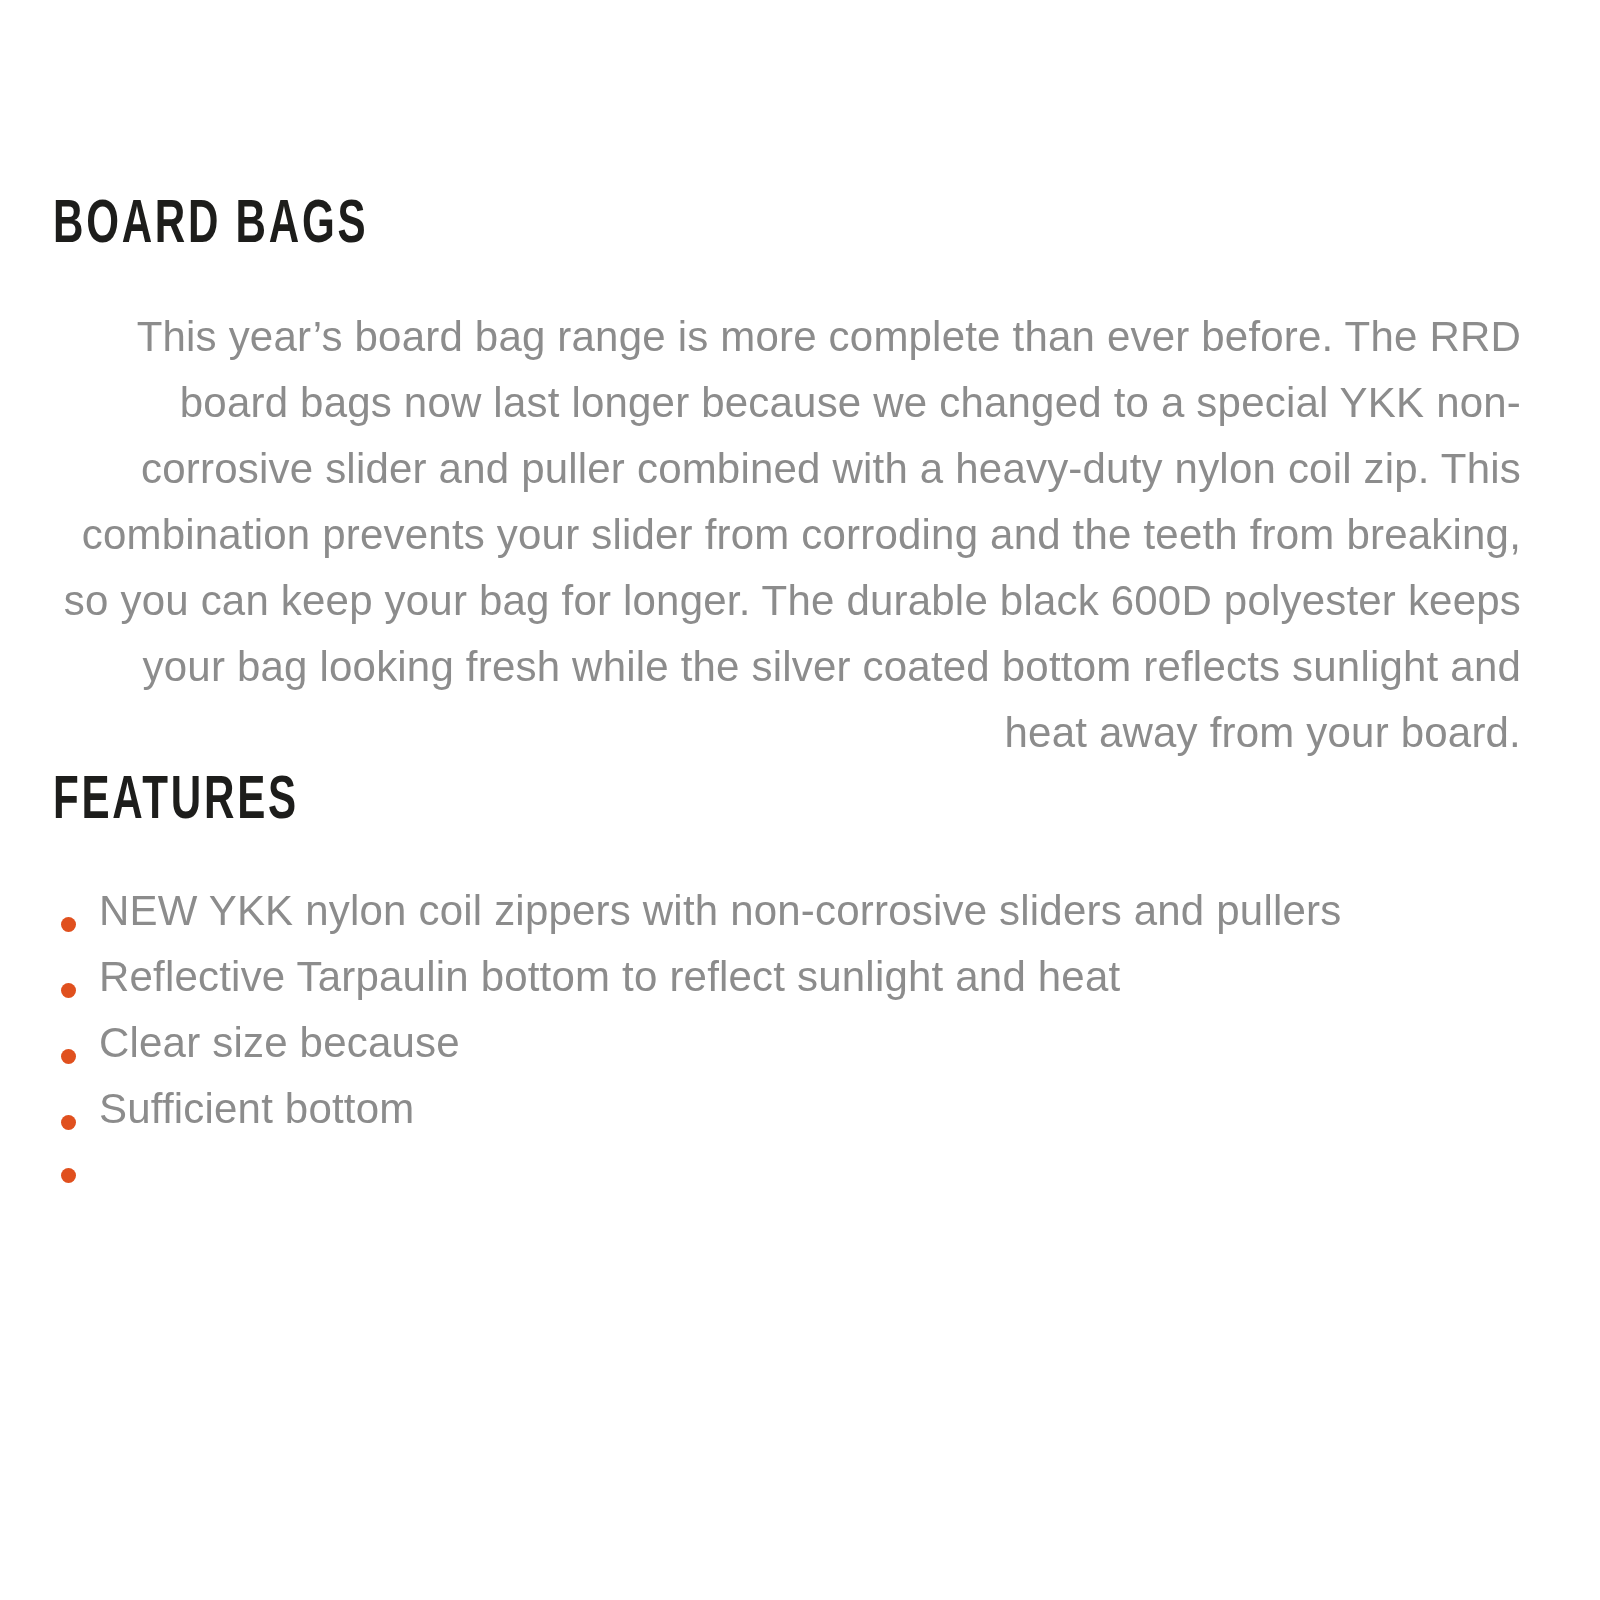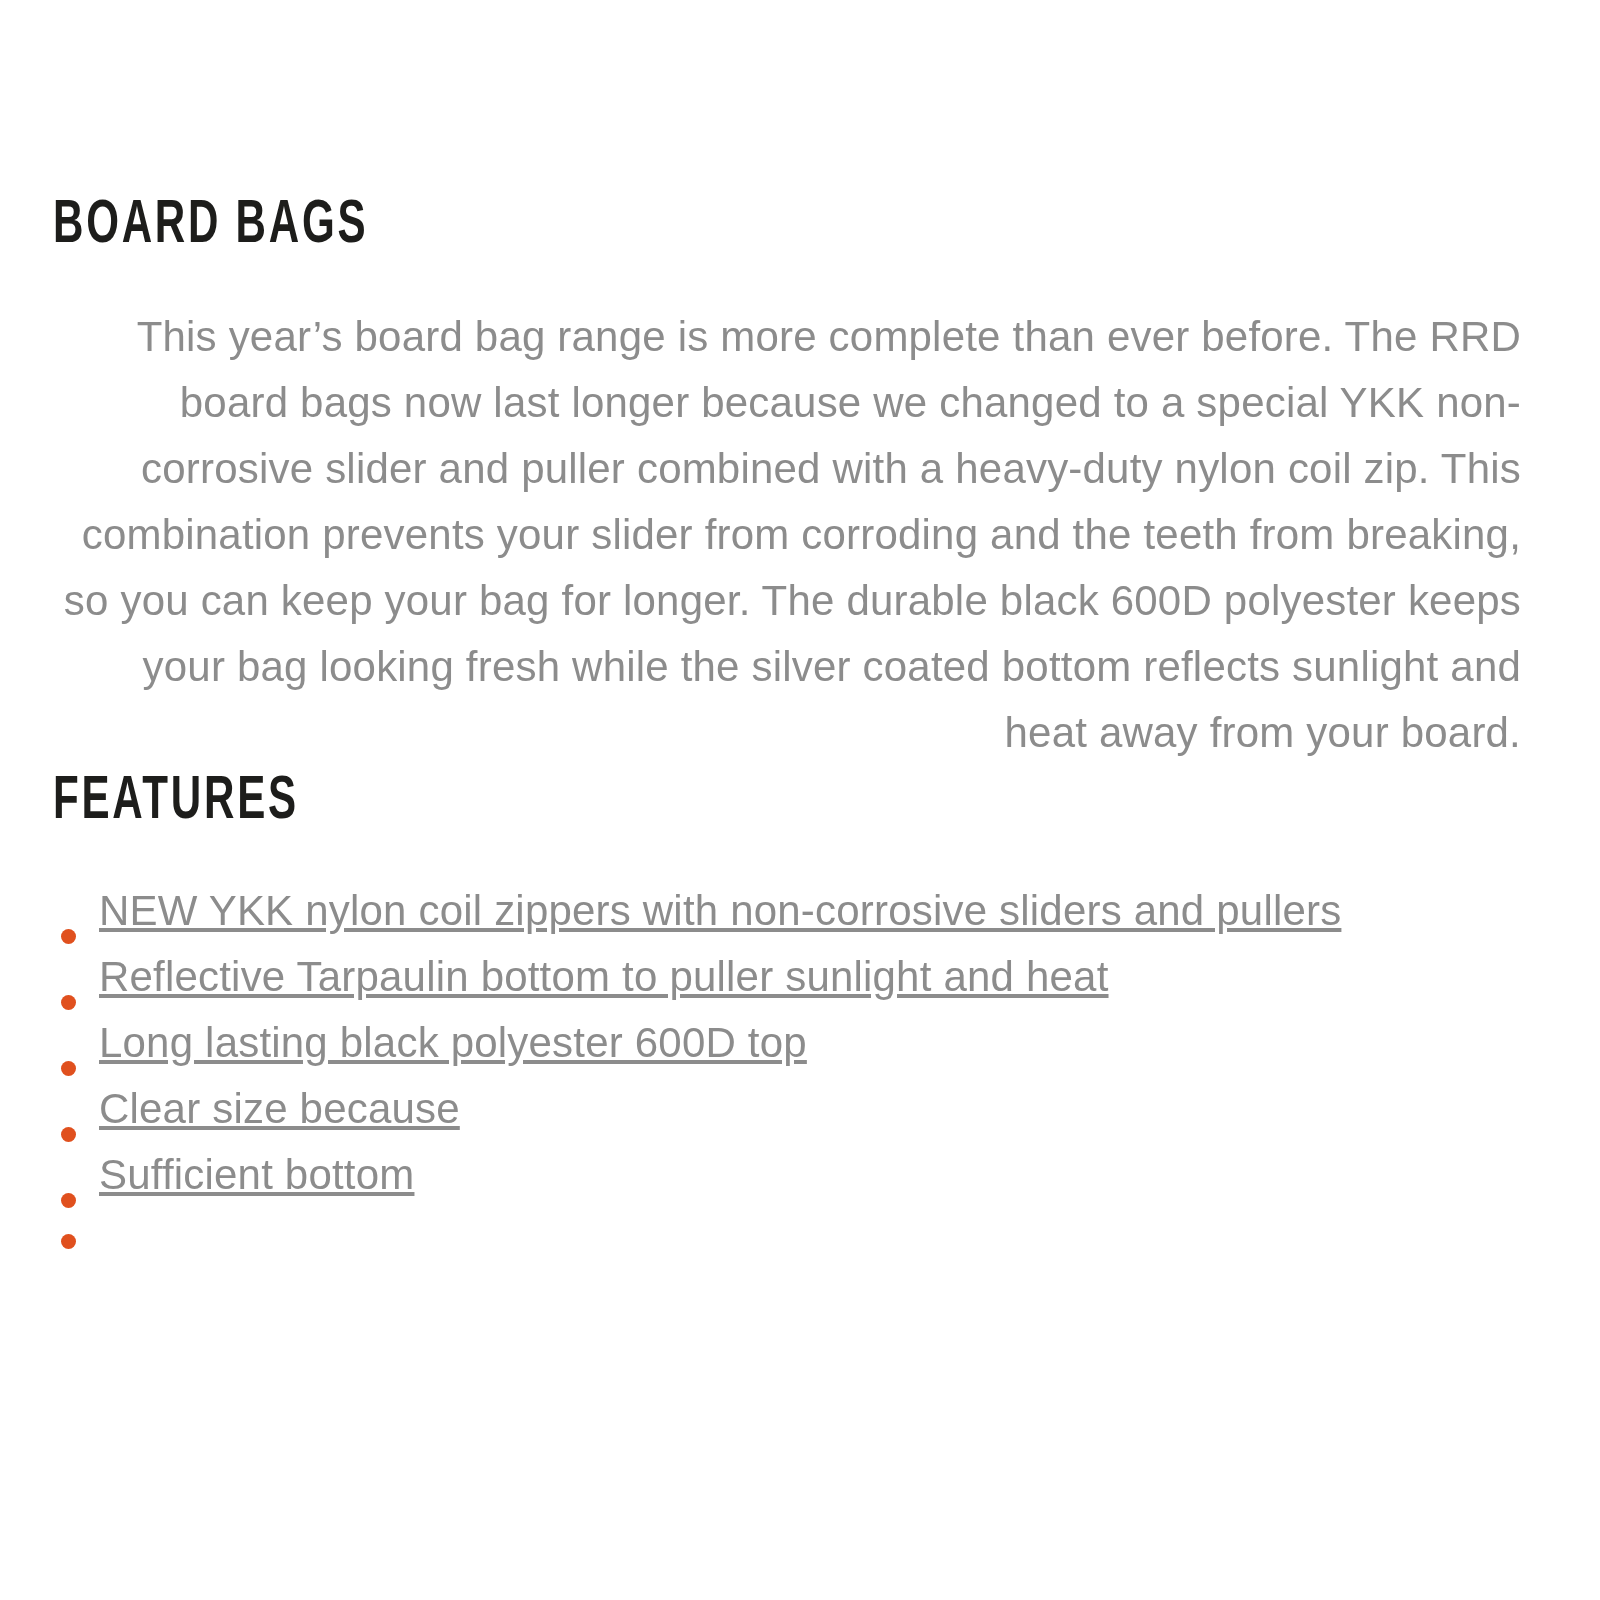--- a/index.html
+++ b/index.html
@@ -45,26 +45,25 @@
   }
   .features-heading {
   }
   .features-list {
     list-style: none;
     margin: 50px 0 0 0;
     padding: 0 0 0 8px;
   }
   .features-list li {
     display: flex;
-    align-items: flex-end;
+    align-items: center;
     color: #8c8c8c;
     font-size: 42px;
     line-height: 66px;
     letter-spacing: 0.2px;
-    text-decoration: underline;
   }
   .bullet-dot {
     flex: none;
     width: 15px;
     height: 15px;
     border-radius: 50%;
     background: #e0501e;
     margin: 26px 23px 0 0;
   }
 </style>
@@ -84,25 +83,21 @@
       <span class="condensed">FEATURES</span>
     </h1>
 
     <ul class="features-list">
       <li>
         <span class="bullet-dot"></span>
         <span>NEW YKK nylon coil zippers with non-corrosive sliders and pullers</span>
       </li>
       <li>
         <span class="bullet-dot"></span>
-        <span>Reflective Tarpaulin bottom to puller sunlight and heat</span>
-      </li>
-      <li>
-        <span class="bullet-dot"></span>
-        <span>Long lasting black polyester 600D top</span>
+        <span>Reflective Tarpaulin bottom to reflect sunlight and heat</span>
       </li>
       <li>
         <span class="bullet-dot"></span>
         <span>Clear size because</span>
       </li>
       <li>
         <span class="bullet-dot"></span>
         <span>Sufficient bottom</span>
       </li>
       <li>

